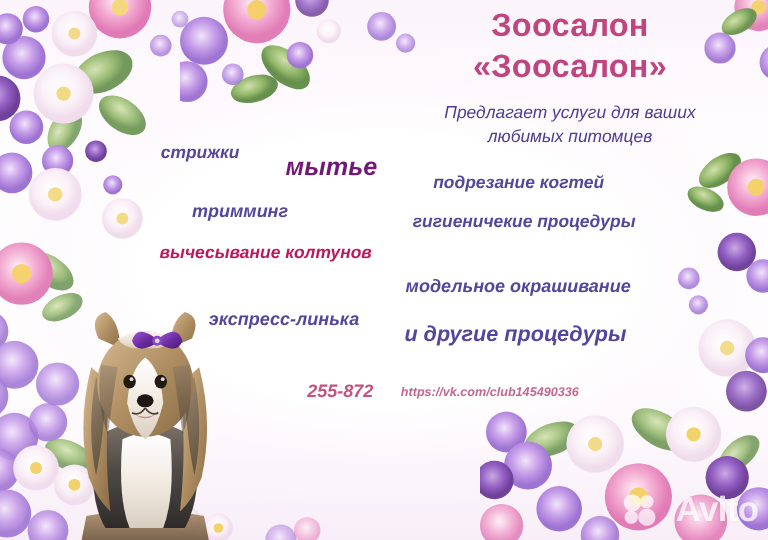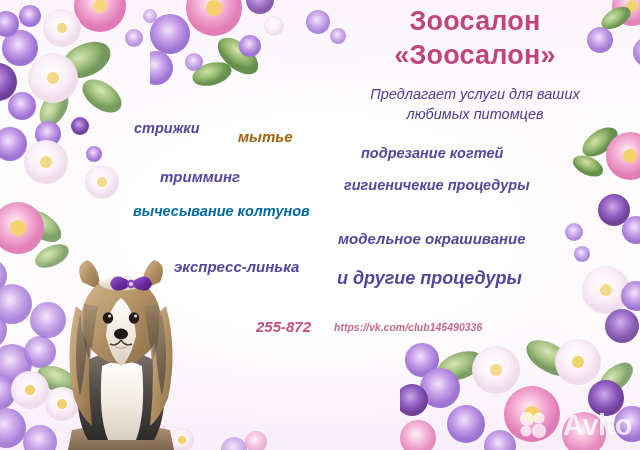--- a/index.html
+++ b/index.html
@@ -400,25 +400,25 @@
   <div id="title-wrap">
     <div id="title-line1" class="txt" style="color: rgb(194, 68, 126);">Зоосалон</div>
     <div id="title-line2" class="txt" style="color: rgb(194, 68, 126);">«Зоосалон»</div>
   </div>
 
   <div id="sub1" class="subtitle" style="color: rgb(77, 61, 147);">Предлагает услуги для ваших</div>
   <div id="sub2" class="subtitle" style="color: rgb(77, 61, 147);">любимых питомцев</div>
 
   <div id="services-layer">
       <div class="service" style="left: 134px; top: 120px; font-size: 14.5px; color: rgb(85, 70, 155);">стрижки</div>
-      <div class="service" style="left: 238px; top: 128px; font-size: 15px; color: #a16207;">мытье</div>
+      <div class="service" style="left: 238px; top: 128px; font-size: 21px; color: #701a75;">мытье</div>
       <div class="service" style="left: 361px; top: 145px; font-size: 14.5px; color: rgb(85, 70, 155);">подрезание когтей</div>
       <div class="service" style="left: 160px; top: 168px; font-size: 15px; color: rgb(85, 70, 155);">тримминг</div>
       <div class="service" style="left: 344px; top: 177px; font-size: 14.5px; color: rgb(85, 70, 155);">гигиеничекие процедуры</div>
-      <div class="service" style="left: 133px; top: 203px; font-size: 14.5px; color: #0369a1;">вычесывание колтунов</div>
+      <div class="service" style="left: 133px; top: 203px; font-size: 14.5px; color: #be185d;">вычесывание колтунов</div>
       <div class="service" style="left: 338px; top: 230px; font-size: 15px; color: rgb(85, 70, 155);">модельное окрашивание</div>
       <div class="service" style="left: 174px; top: 258px; font-size: 15px; color: rgb(85, 70, 155);">экспресс-линька</div>
       <div class="service" style="left: 337px; top: 268px; font-size: 18px; color: rgb(85, 70, 155);">и другие процедуры</div>
     </div>
 
   <div id="phone" class="txt" style="color: rgb(196, 82, 127);">255-872</div>
   <div id="vk-link" class="txt" style="color: rgb(196, 104, 143);">https://vk.com/club145490336</div>
 
   <div id="avito-watermark">
     <svg width="30" height="30" viewBox="0 0 30 30">

